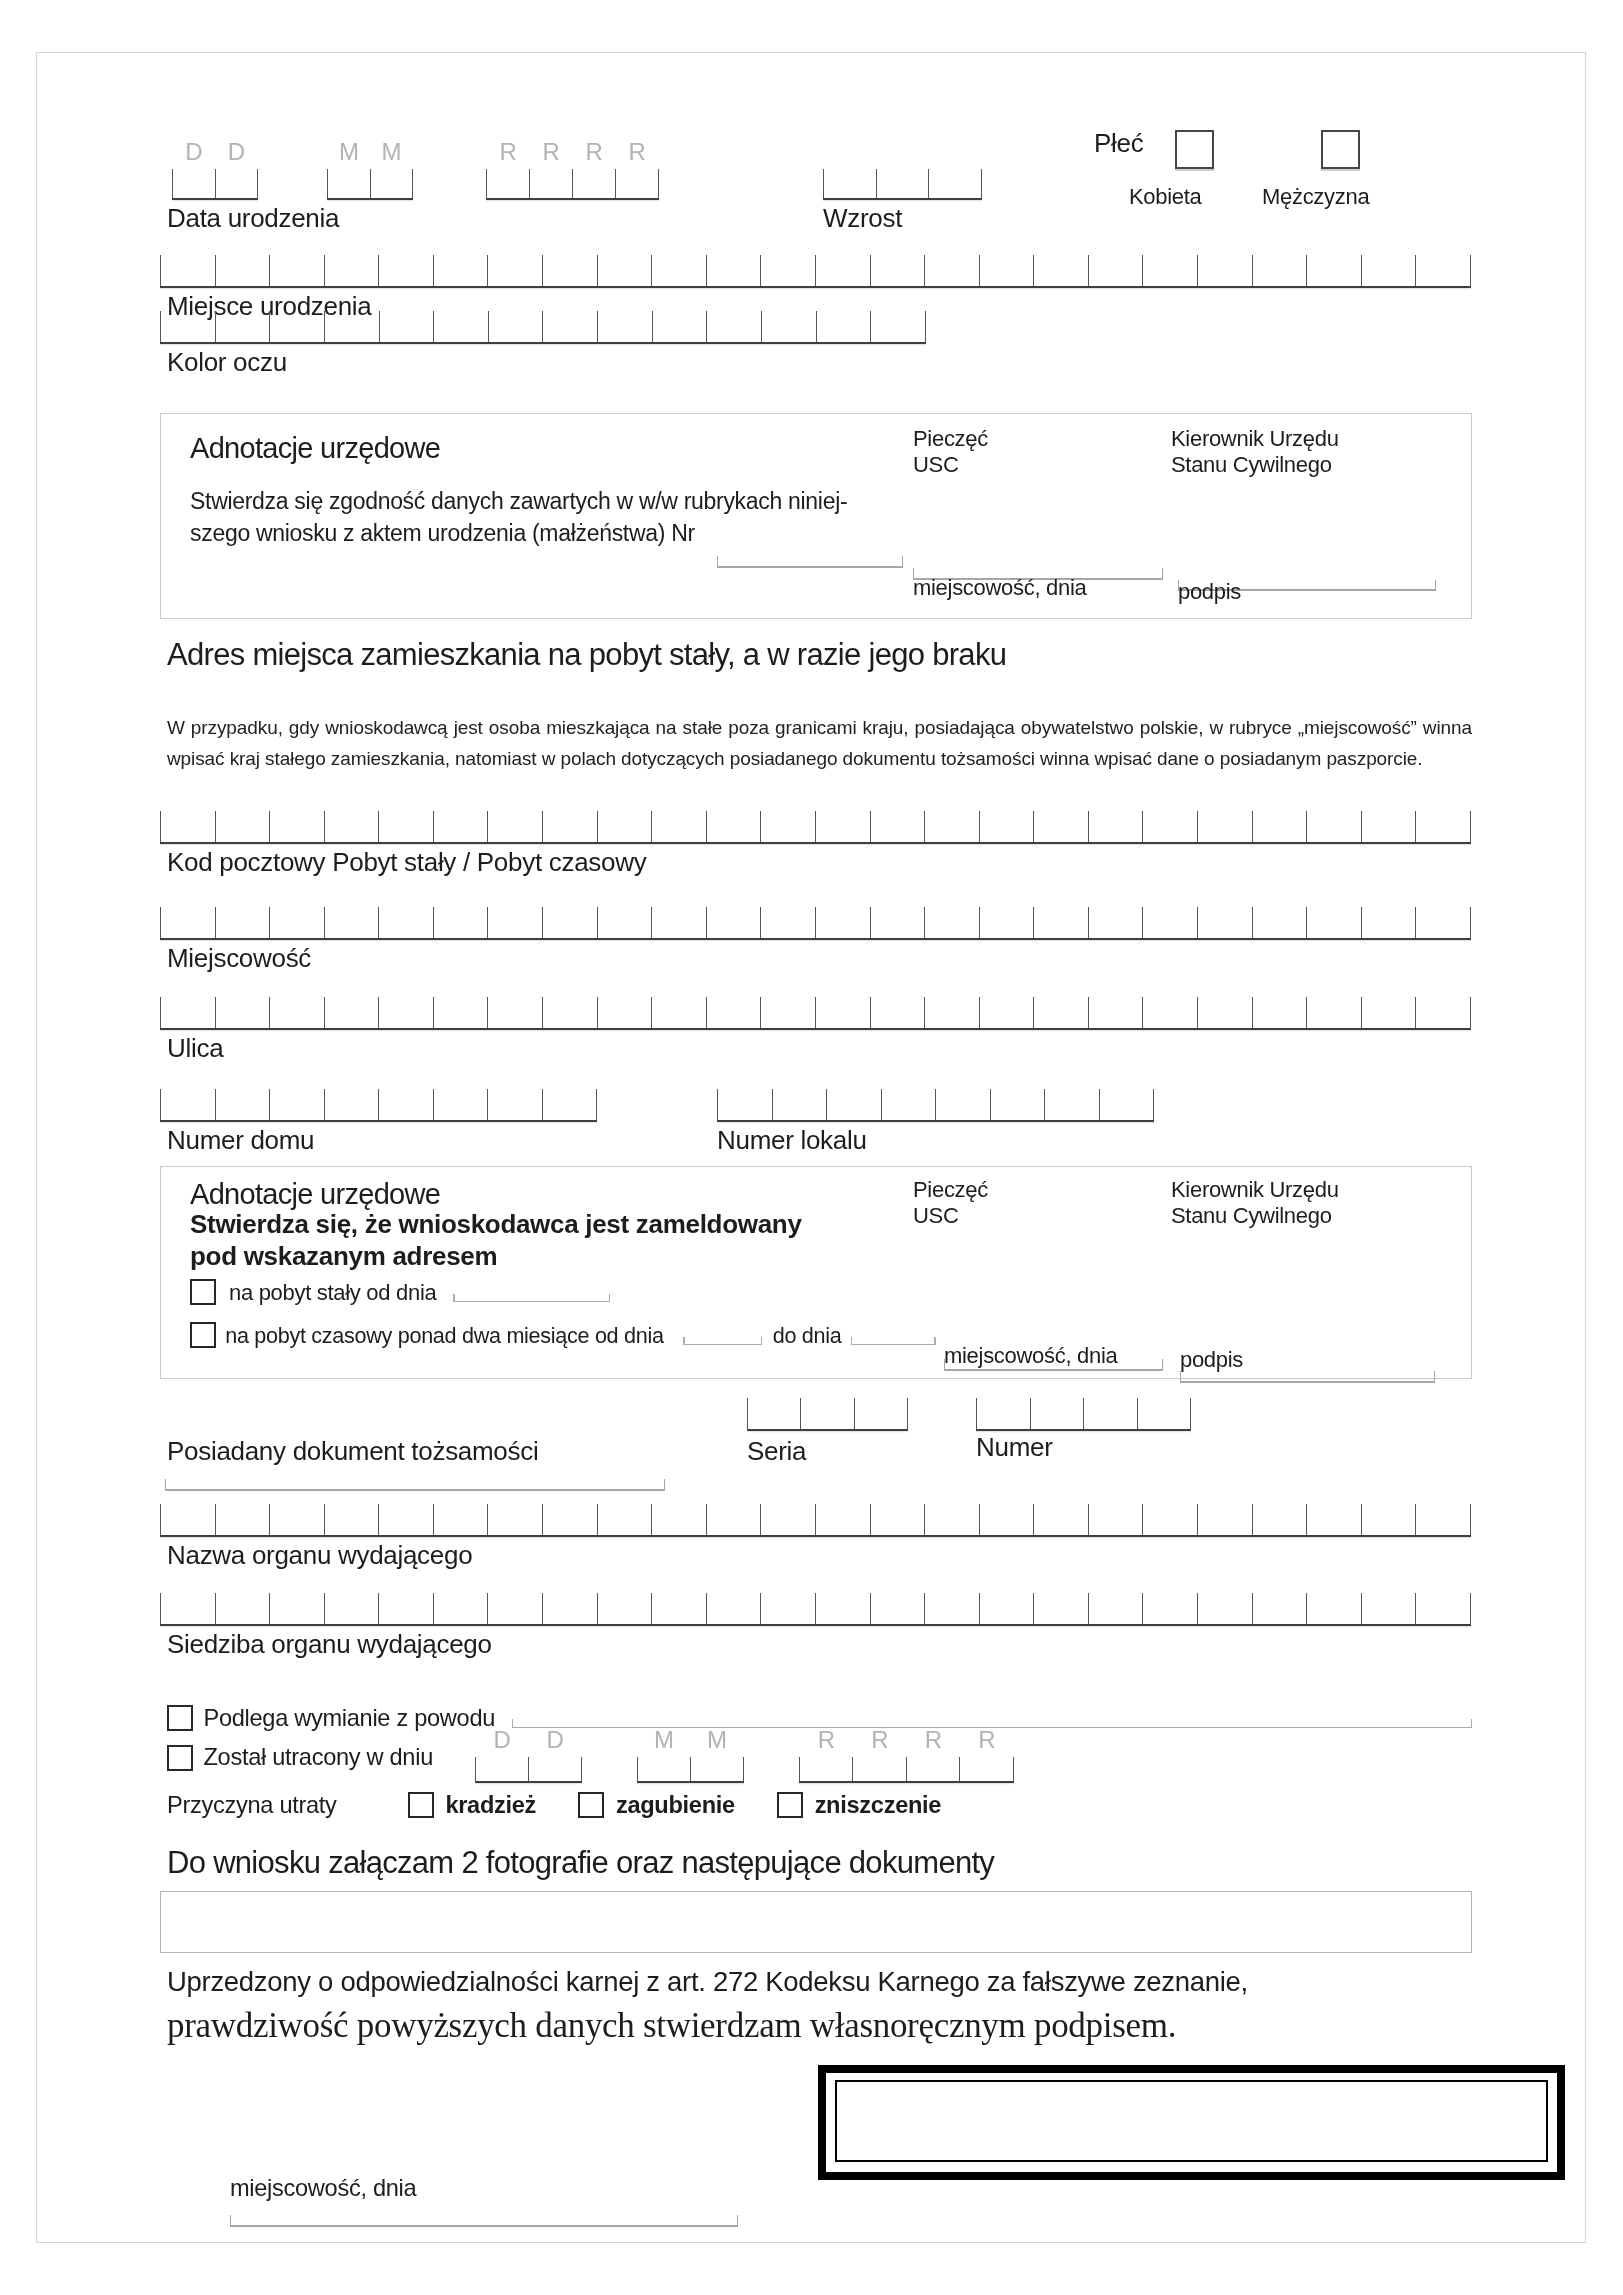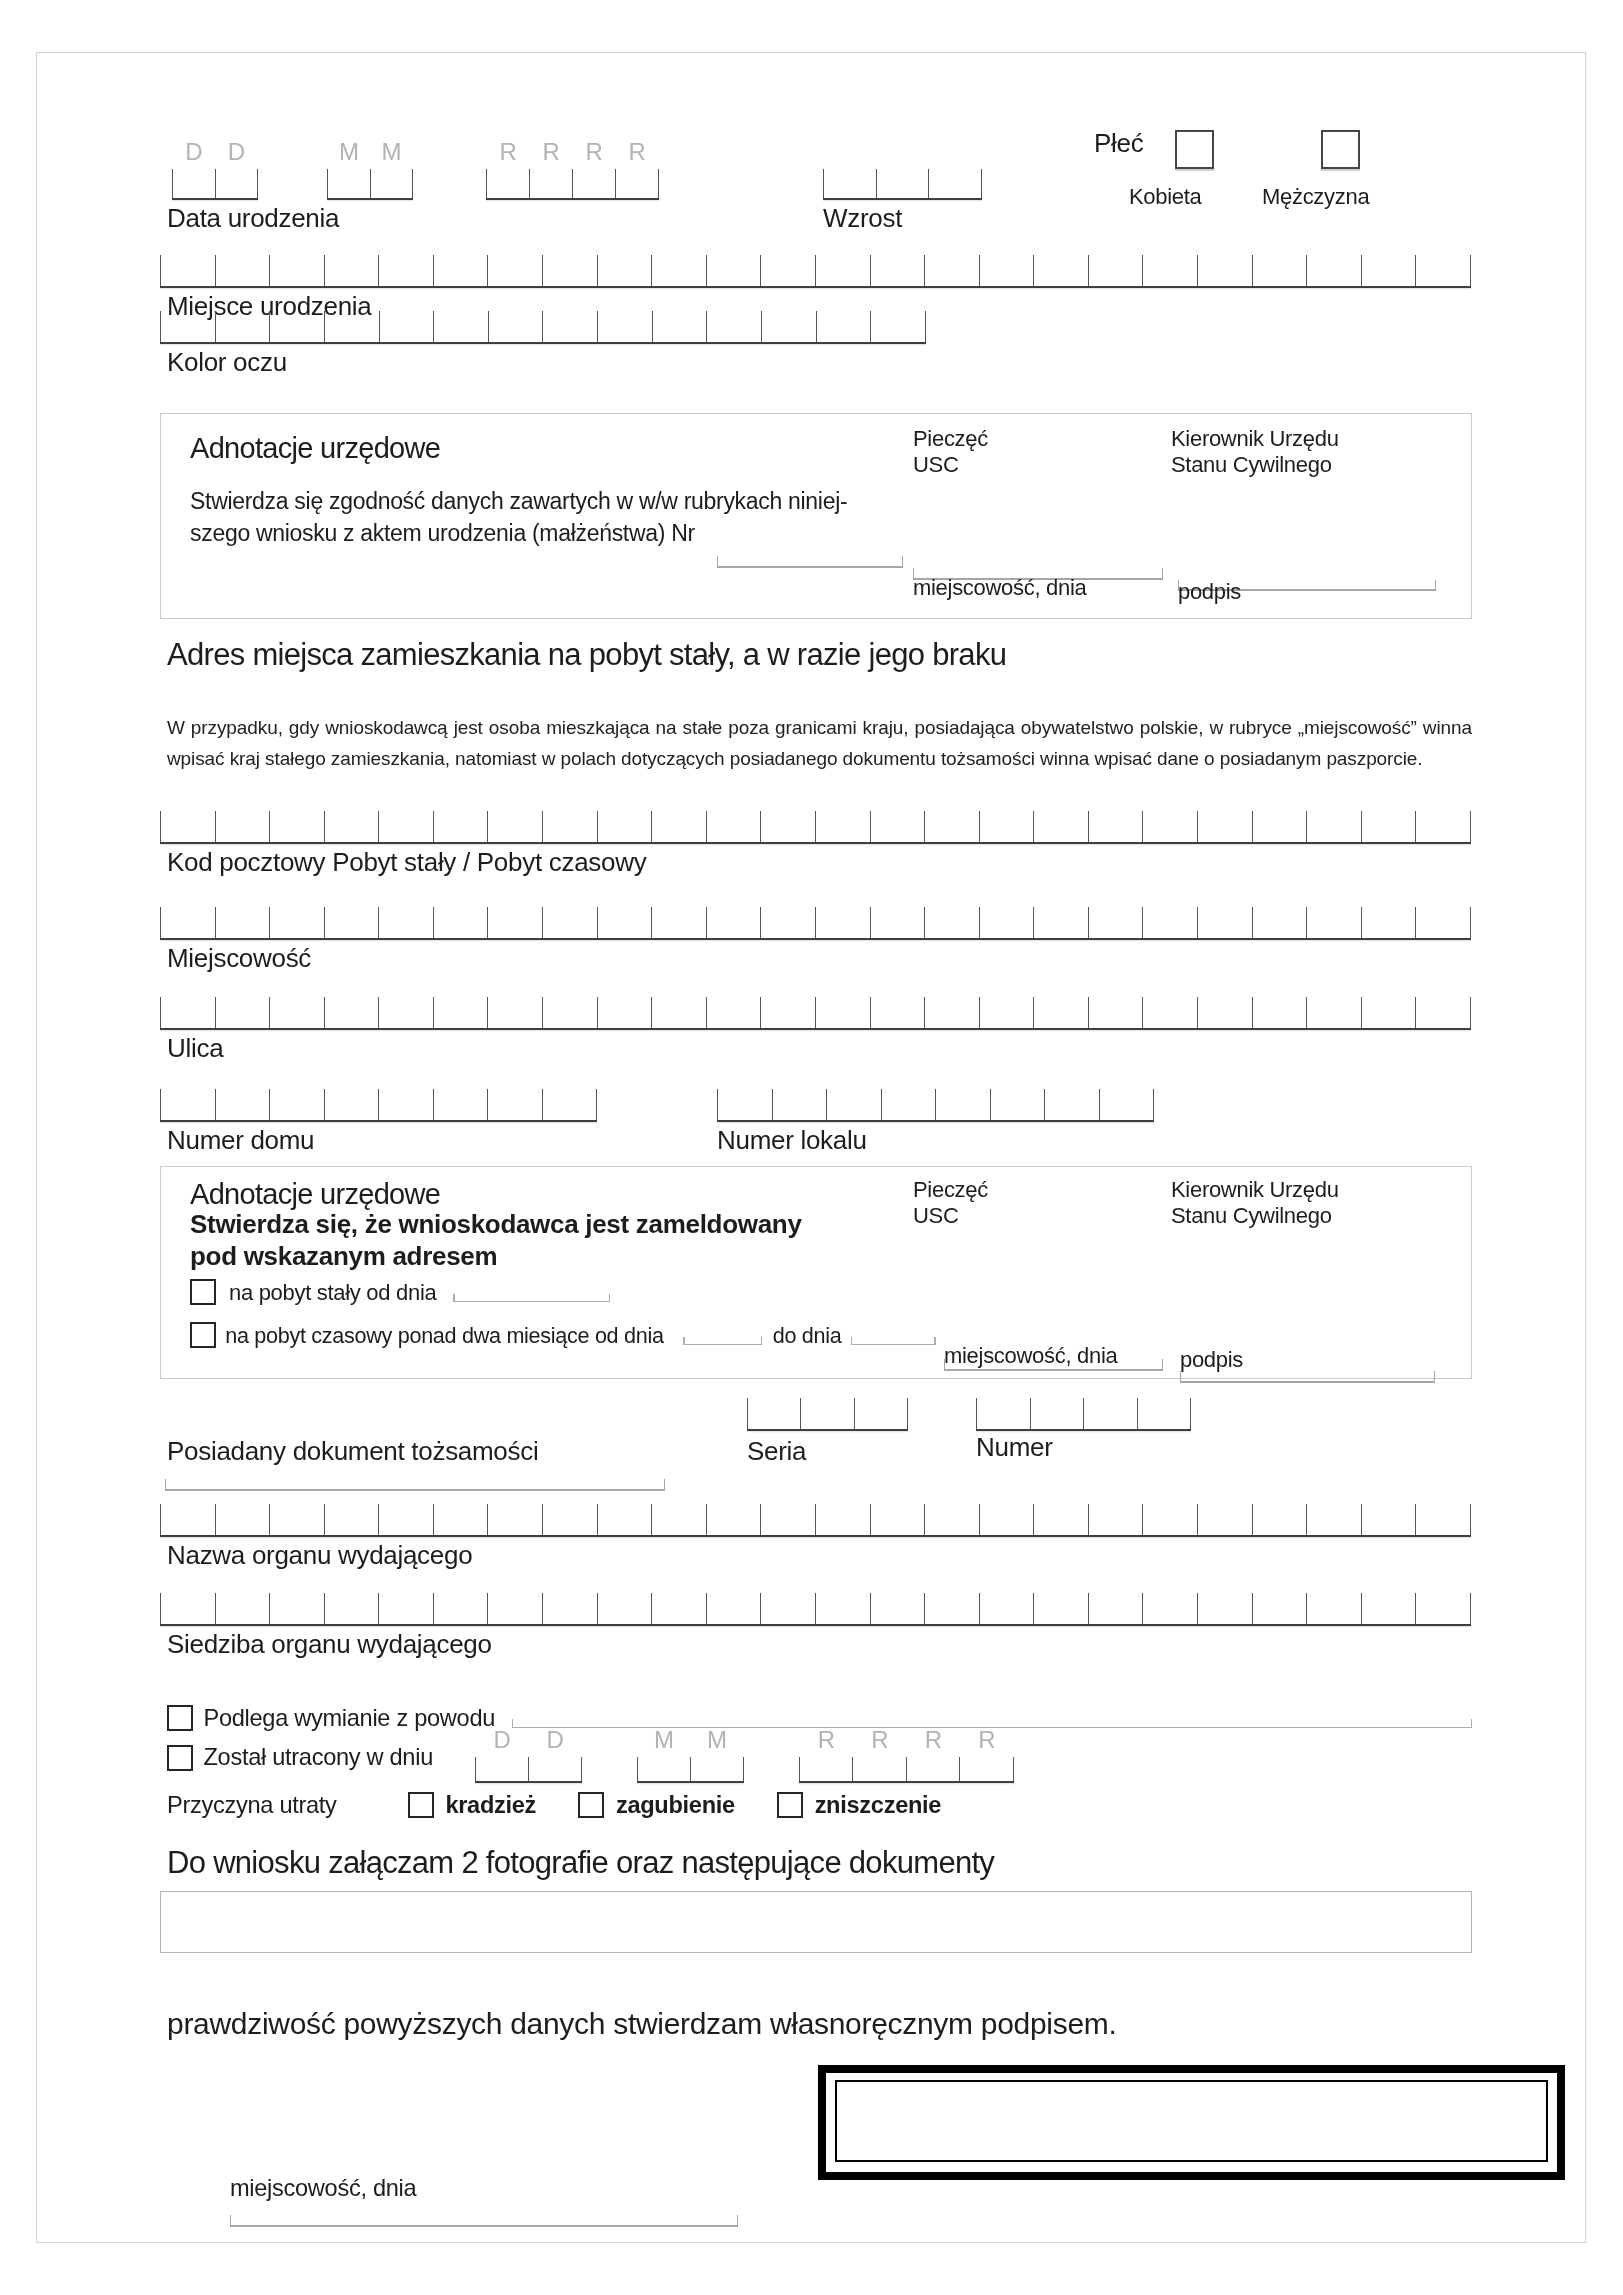--- a/index.html
+++ b/index.html
@@ -411,21 +411,22 @@
     <div class="lbl-sm bold" style="margin-left:11.8px;">kradzież</div>
     <div class="cbx" style="margin-left:42px;"></div>
     <div class="lbl-sm bold" style="margin-left:11.8px;">zagubienie</div>
     <div class="cbx" style="margin-left:42px;"></div>
     <div class="lbl-sm bold" style="margin-left:11.8px;">zniszczenie</div>
   </div>
 
   <div class="abs h1" style="left:167px;top:1844px;text-align:center;">Do wniosku załączam 2 fotografie oraz następujące dokumenty</div>
   <div class="abs docs-box" style="left:160px;top:1891px;width:1312px;height:62px;"></div>
 
-  <div class="abs lbl" style="left:167px;top:2008px;font-size:30px;">prawdziwość powyższych danych stwierdzam własnoręcznym podpisem.</div>
+  <div class="abs lbl" style="left:167px;top:1968px;font-size:27.5px;">Uprzedzony o odpowiedzialności karnej z art. 272 Kodeksu Karnego za fałszywe zeznanie,</div>
+  <div class="abs lbl" style="left:167px;top:2008px;font-size:35px;font-family:Liberation Serif, serif;">prawdziwość powyższych danych stwierdzam własnoręcznym podpisem.</div>
 
   <div class="abs sigline" style="left:230px;top:2144px;width:508px;"></div>
   <div class="abs lbl-sm center" style="left:230px;top:2176px;width:508px;">miejscowość, dnia</div>
 
   <div class="sign-frame" style="left:818px;top:2065px;width:747px;height:115px;">
     <div class="sign-inner"></div>
   </div>
 </div>
 
 

